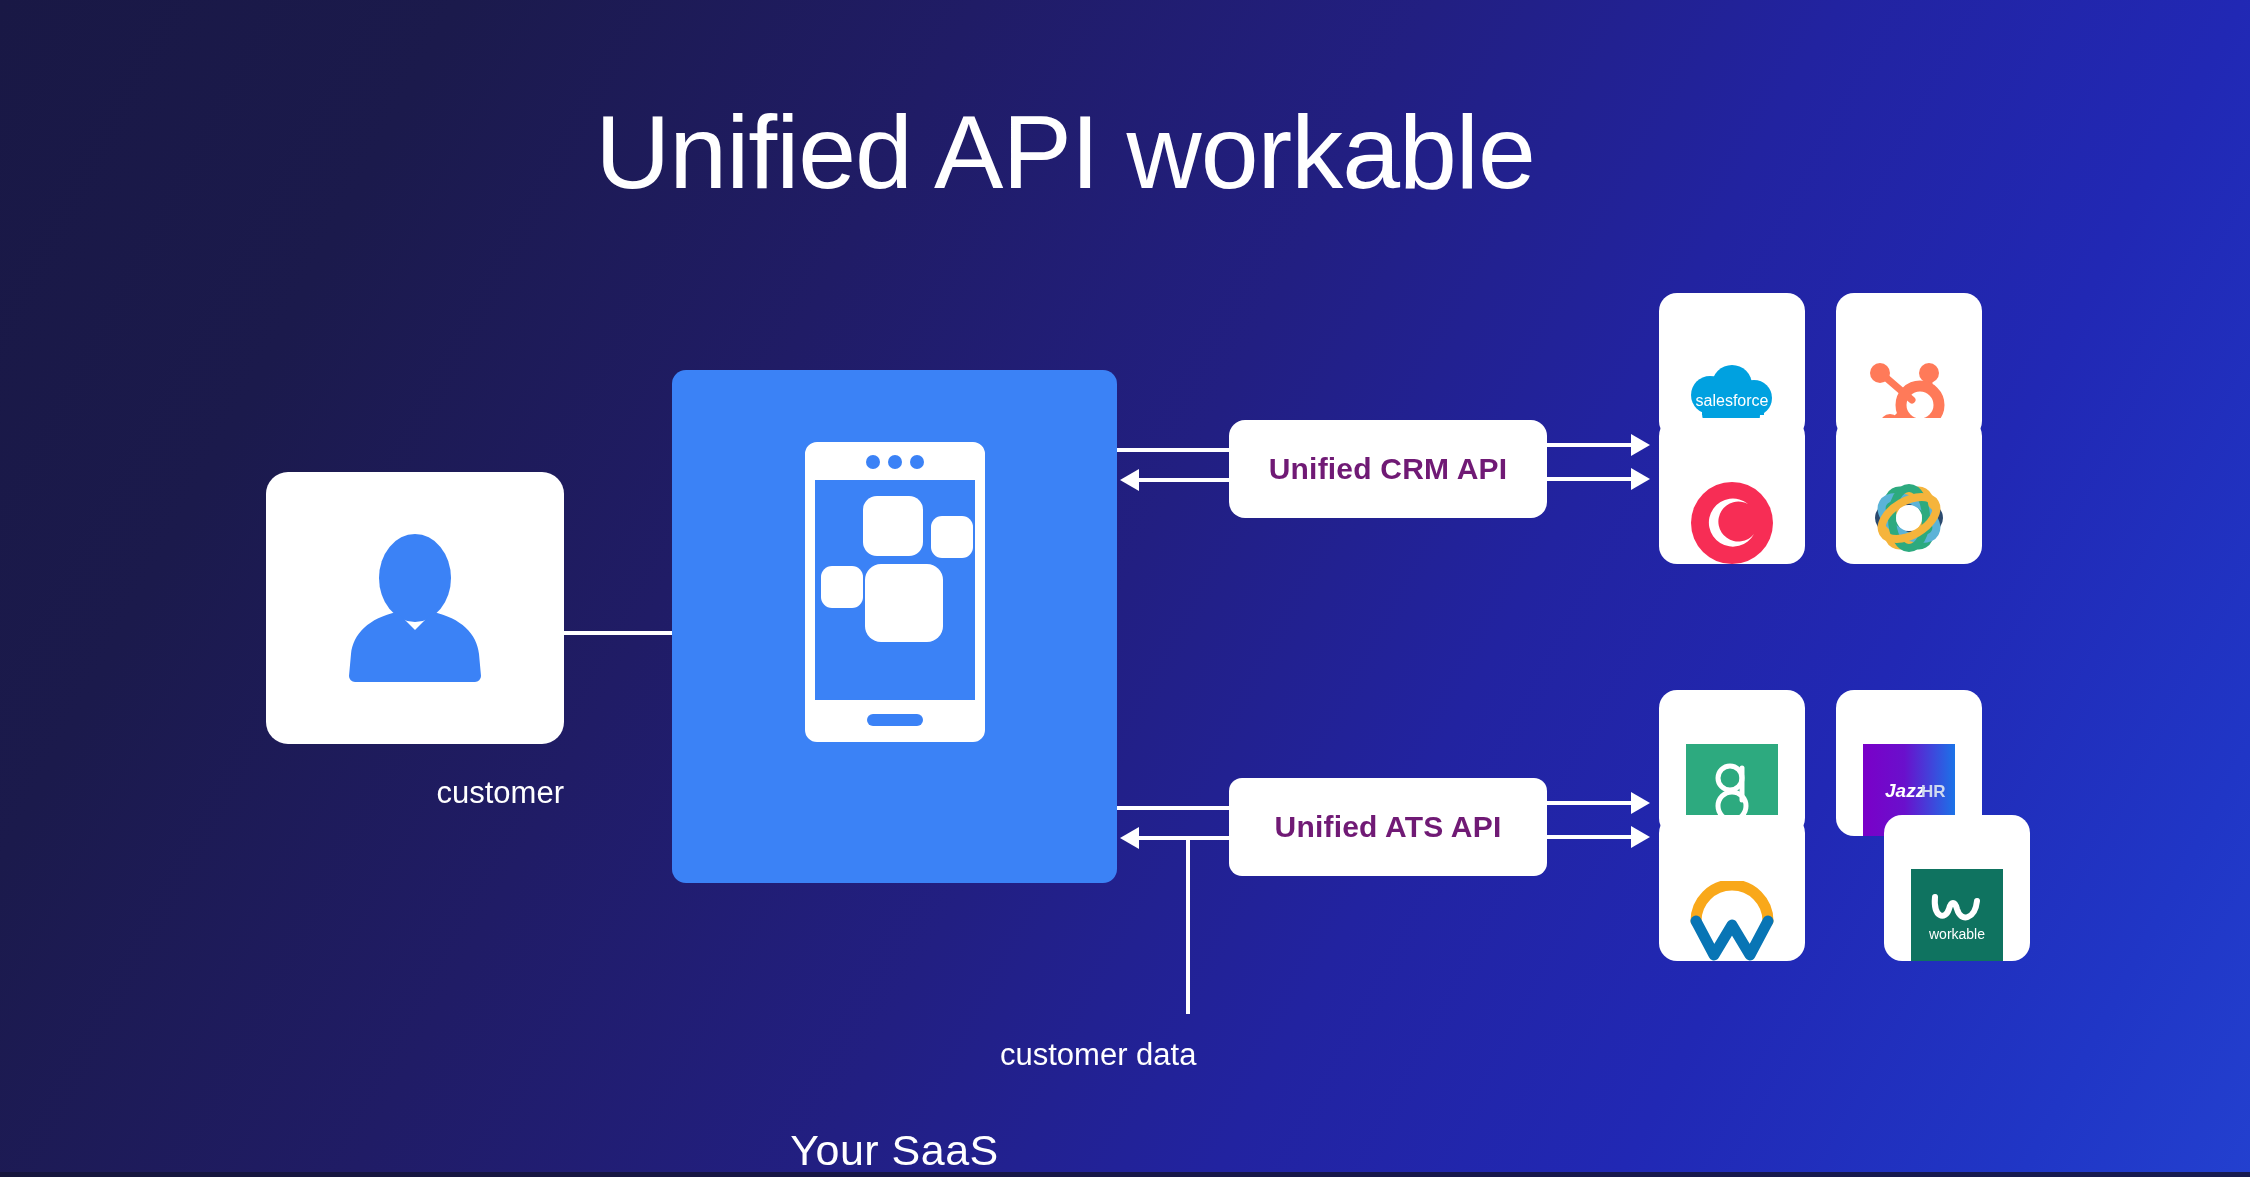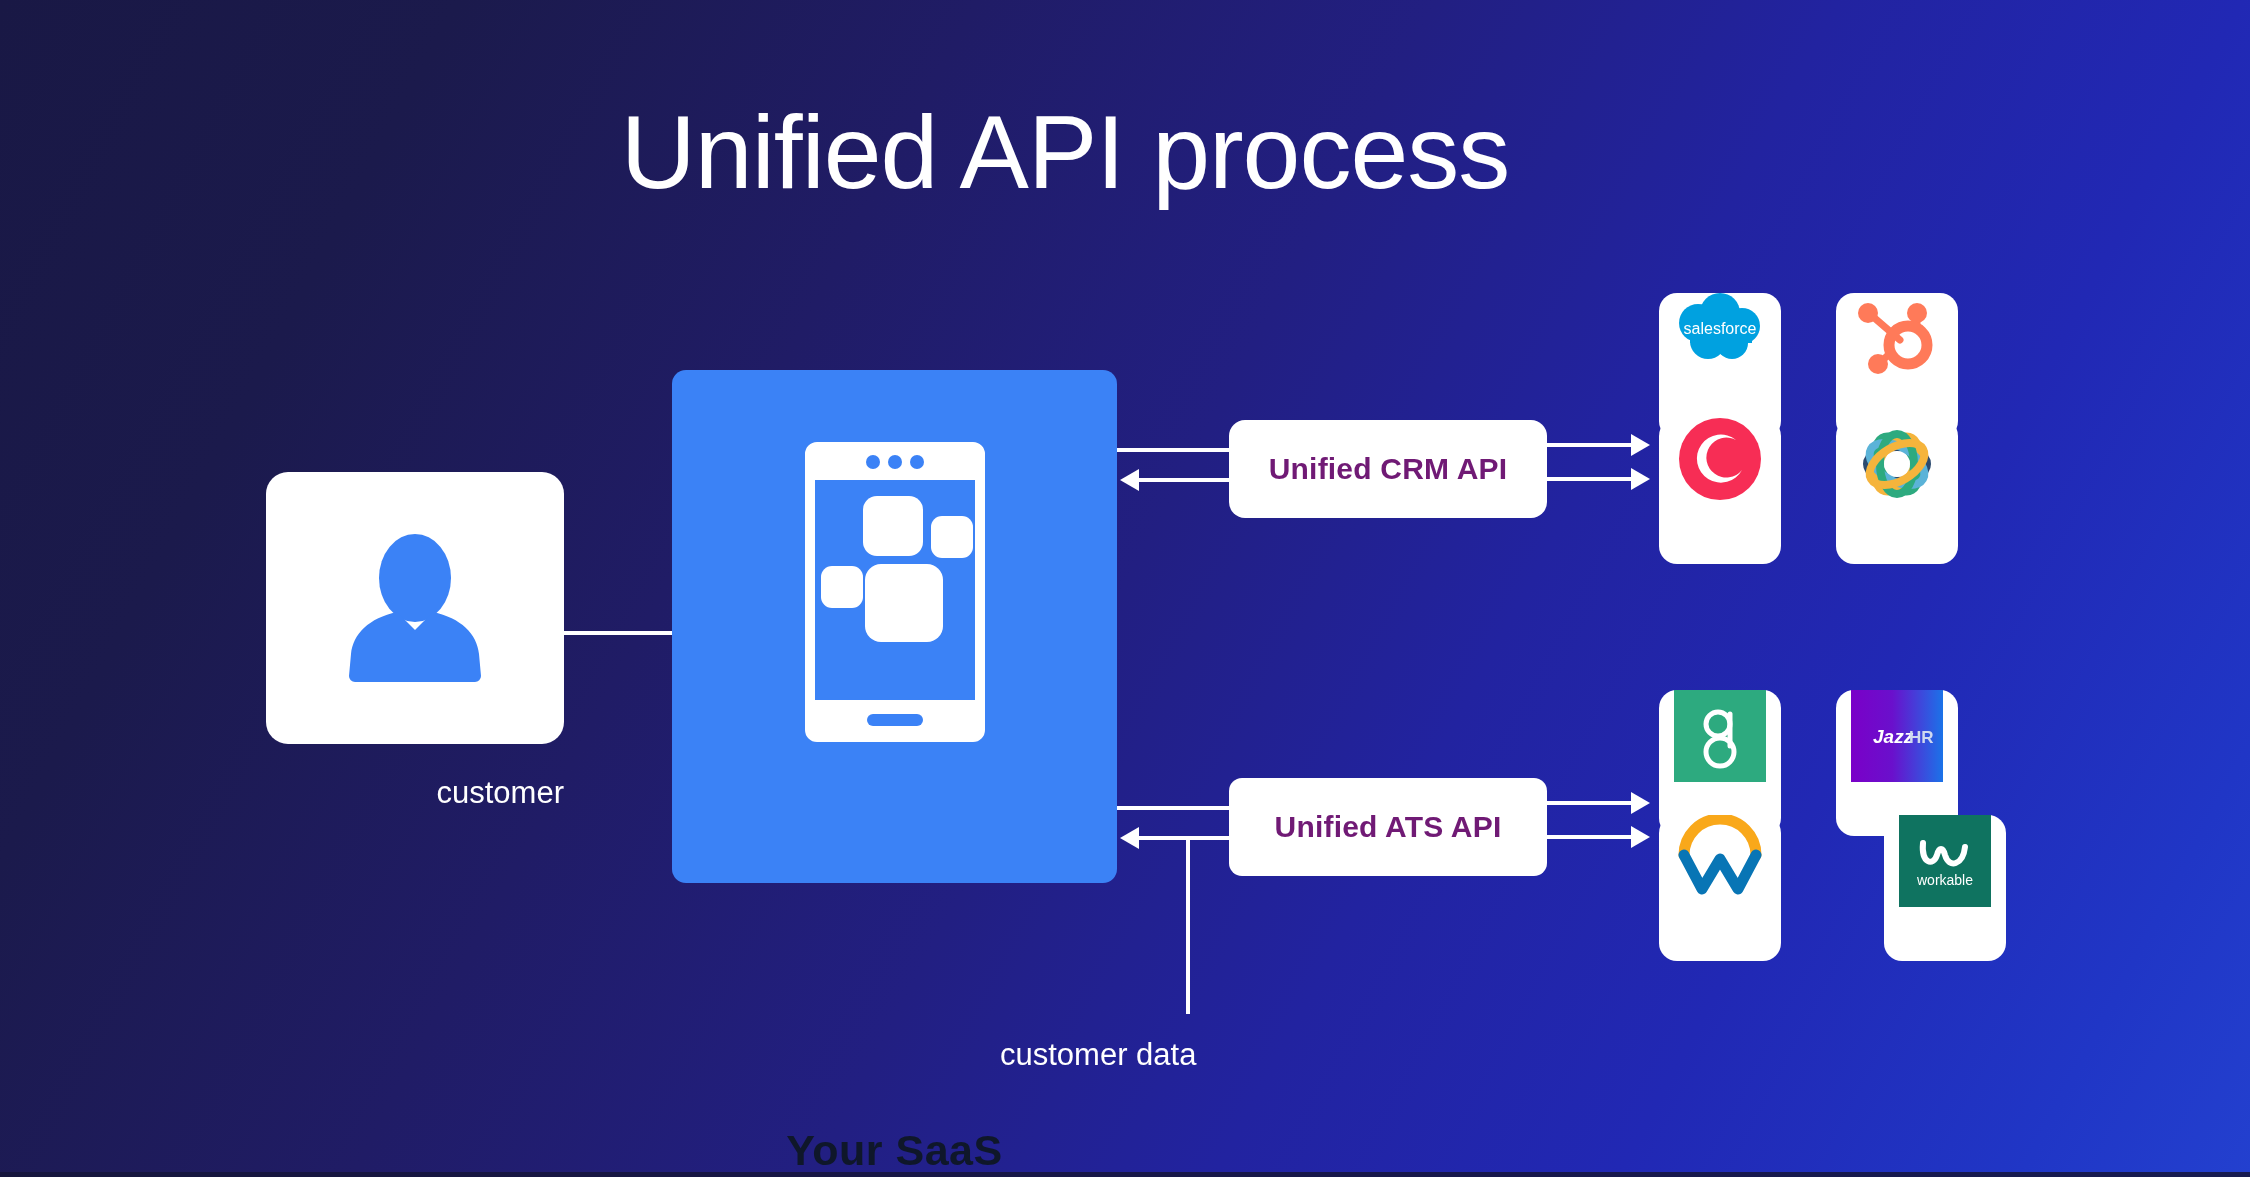--- a/index.html
+++ b/index.html
@@ -84,47 +84,47 @@
   #saas-phone {
     position: absolute;
     left: 50%; top: 72px;
     transform: translateX(-50%);
   }
   #saas-label {
     position: absolute;
     left: 0; top: 756px;
     width: 445px;
     text-align: center;
-    color: #0f172a;
+    color: #ffffff;
     font-size: 43px;
-    font-weight: bold;
+    font-weight: normal;
     letter-spacing: .5px;
   }
 
   
   .api-box {
     position: absolute;
     background: #ffffff;
     border-radius: 16px;
     display: flex; align-items: center; justify-content: center;
     color: #701a75;
     font-size: 30px;
     font-weight: bold;
     letter-spacing: .2px;
   }
   #crm-api-box { left: 1229px; top: 420px; width: 318px; height: 98px; }
   #ats-api-box { left: 1229px; top: 778px; width: 318px; height: 98px; border-radius: 13px; }
 
   
   .logo-card {
     position: absolute;
-    width: 122px; height: 146px;
+    width: 146px; height: 146px;
     background: #ffffff;
     border-radius: 18px;
-    display: flex; align-items: flex-start; justify-content: center;
+    display: flex; align-items: flex-end; justify-content: center;
   }
 
   
   .conn { position: absolute; background: #ffffff; }
   .h-line { height: 4px; }
   .v-line { width: 4px; }
 
   .arrow-head {
     position: absolute;
     width: 0; height: 0;
@@ -147,21 +147,21 @@
     text-align: left;
     color: #ffffff;
     font-size: 31px;
   }
 </style>
 </head>
 <body>
 
 <div id="stage">
 
-  <div id="title">Unified API process</div>
+  <div id="title">Unified API workable</div>
 
   <div id="customer-card" class="white-card">
     <svg width="176" height="152" viewBox="0 0 176 152">
       <ellipse cx="88" cy="46" rx="36" ry="44" fill="#3b82f6"></ellipse>
       <path d="M88 98 L70 80 C42 86 26 102 24 122 L22 144 A6 6 0 0 0 28 150 L148 150 A6 6 0 0 0 154 144 L152 122 C150 102 134 86 106 80 Z" fill="#3b82f6"></path>
     </svg>
   </div>
   <div id="customer-label">customer</div>
 
   <div class="conn h-line" style="left:564px; top:631px; width:112px;"></div>

